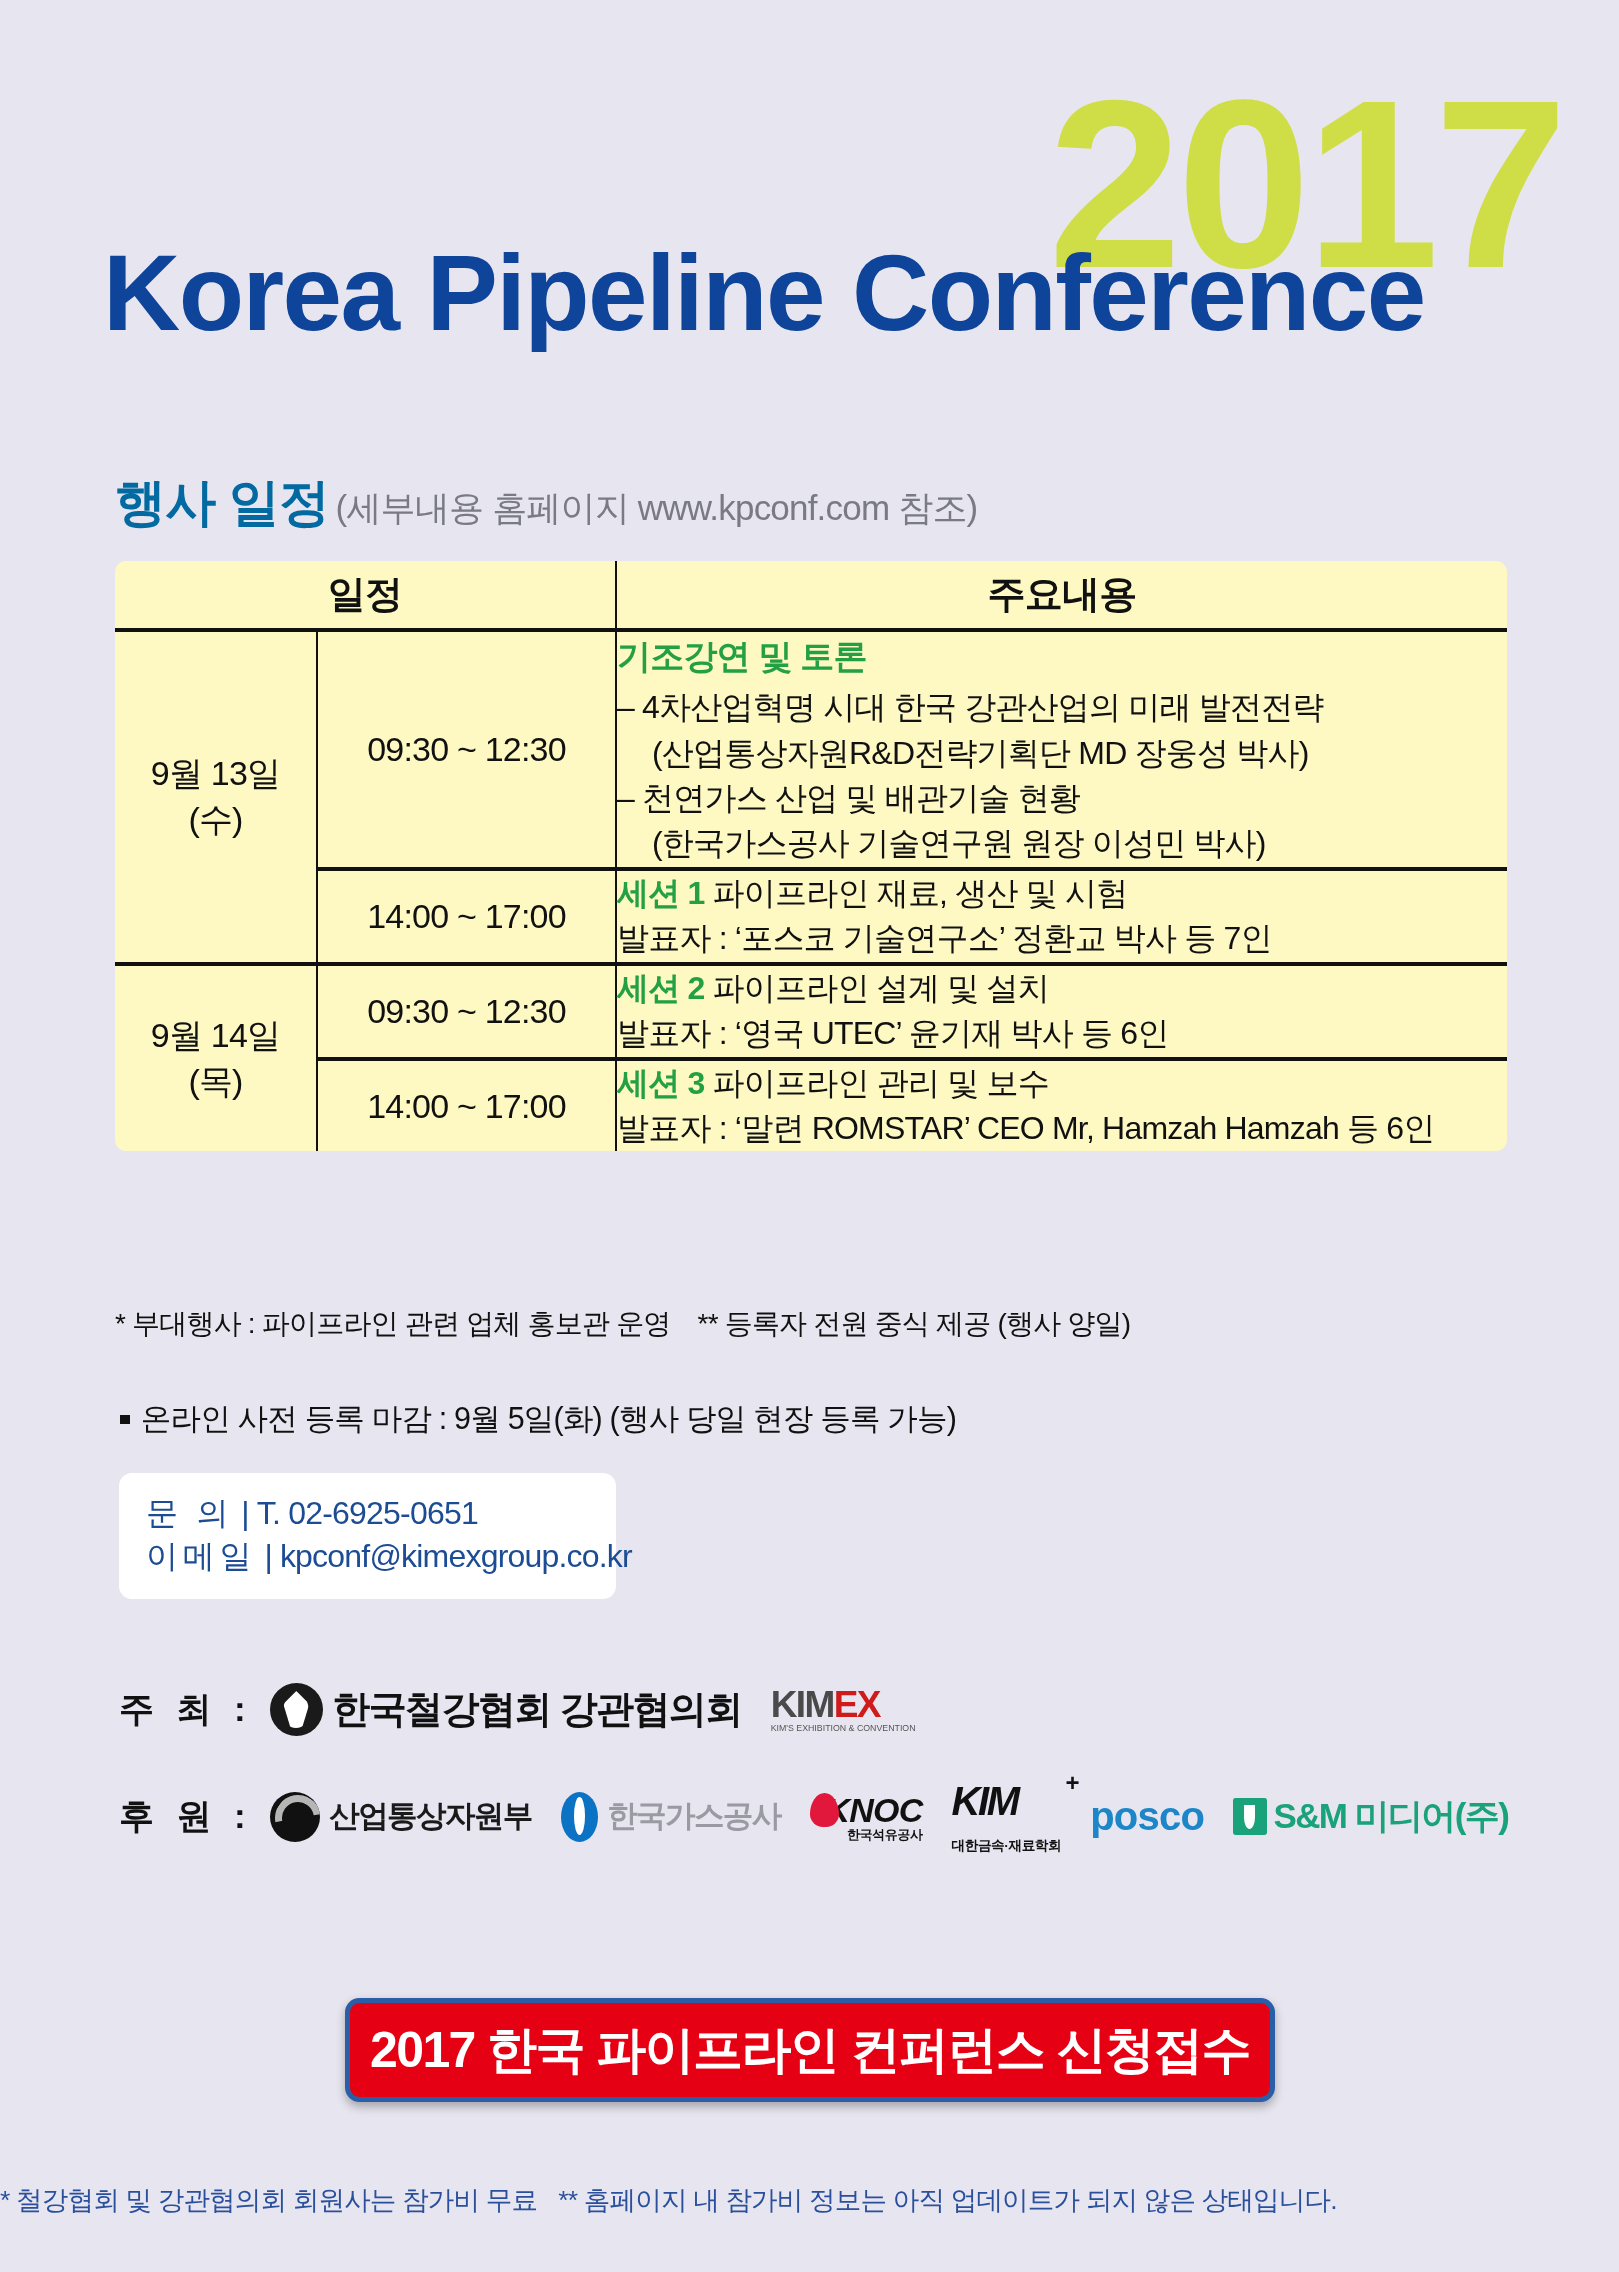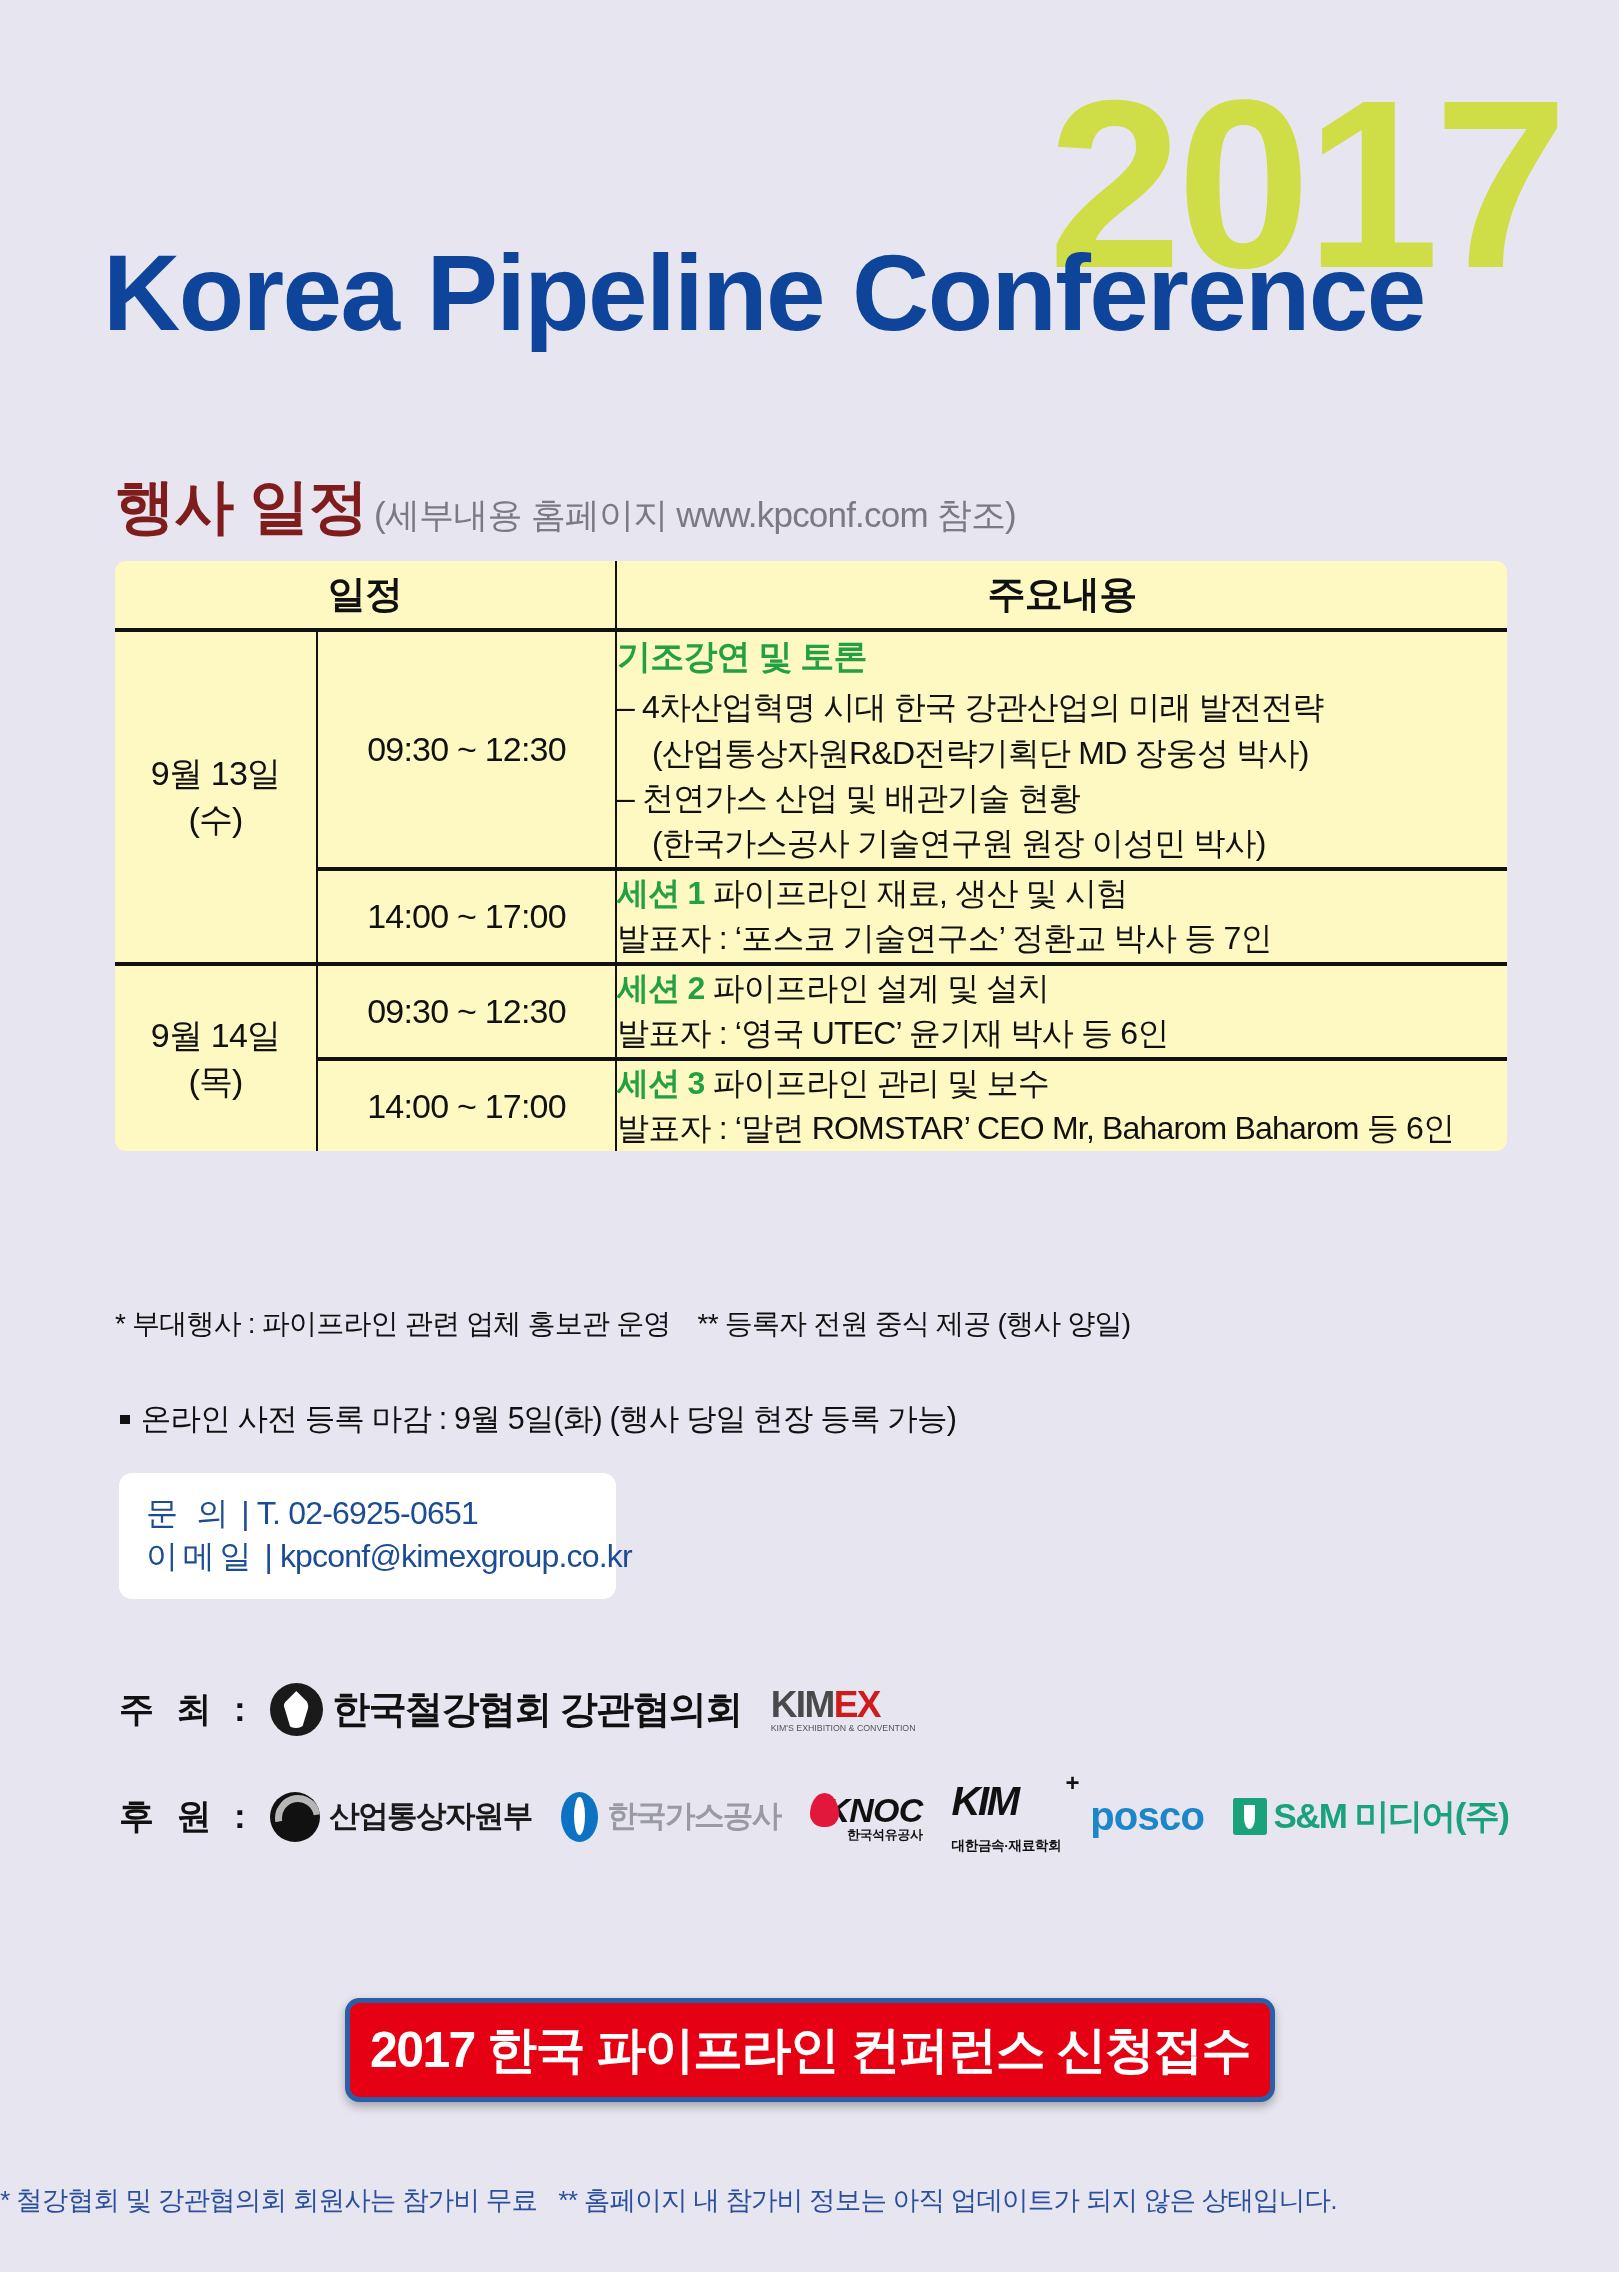--- a/index.html
+++ b/index.html
@@ -46,23 +46,23 @@
   }
 
   
   .sched-heading {
     position: absolute;
     left: 115px; top: 477px;
     white-space: nowrap;
     line-height: 1;
   }
   .sched-heading .big {
-    font-size: 60px;
-    font-weight: 700;
-    color: #7f1d1d;
+    font-size: 51px;
+    font-weight: 700;
+    color: #0369a1;
     letter-spacing: -0.8px;
   }
   .sched-heading .sub {
     font-size: 35px;
     font-weight: 500;
     color: #7a7a84;
     letter-spacing: -0.8px;
     margin-left: 6.4px;
   }
 
@@ -469,21 +469,21 @@
           </td>
         </tr>
 
         <tr class="row-div-thick">
           <td class="cell-time">14:00 ~ 17:00</td>
           <td class="cell-body">
             <div class="sess-title">
               <span class="green">세션 3</span>
               <span>파이프라인 관리 및 보수</span>
             </div>
-            <div class="sess-pres">발표자 : ‘말련 ROMSTAR’ CEO Mr, Baharom Baharom 등 6인</div>
+            <div class="sess-pres">발표자 : ‘말련 ROMSTAR’ CEO Mr, Hamzah Hamzah 등 6인</div>
           </td>
         </tr>
 
       </tbody>
     </table>
   </div>
 
   <div class="note-row">
     <span>* 부대행사 : 파이프라인 관련 업체 홍보관 운영</span><span class="gap"></span><span>** 등록자 전원 중식 제공 (행사 양일)</span>
   </div>

